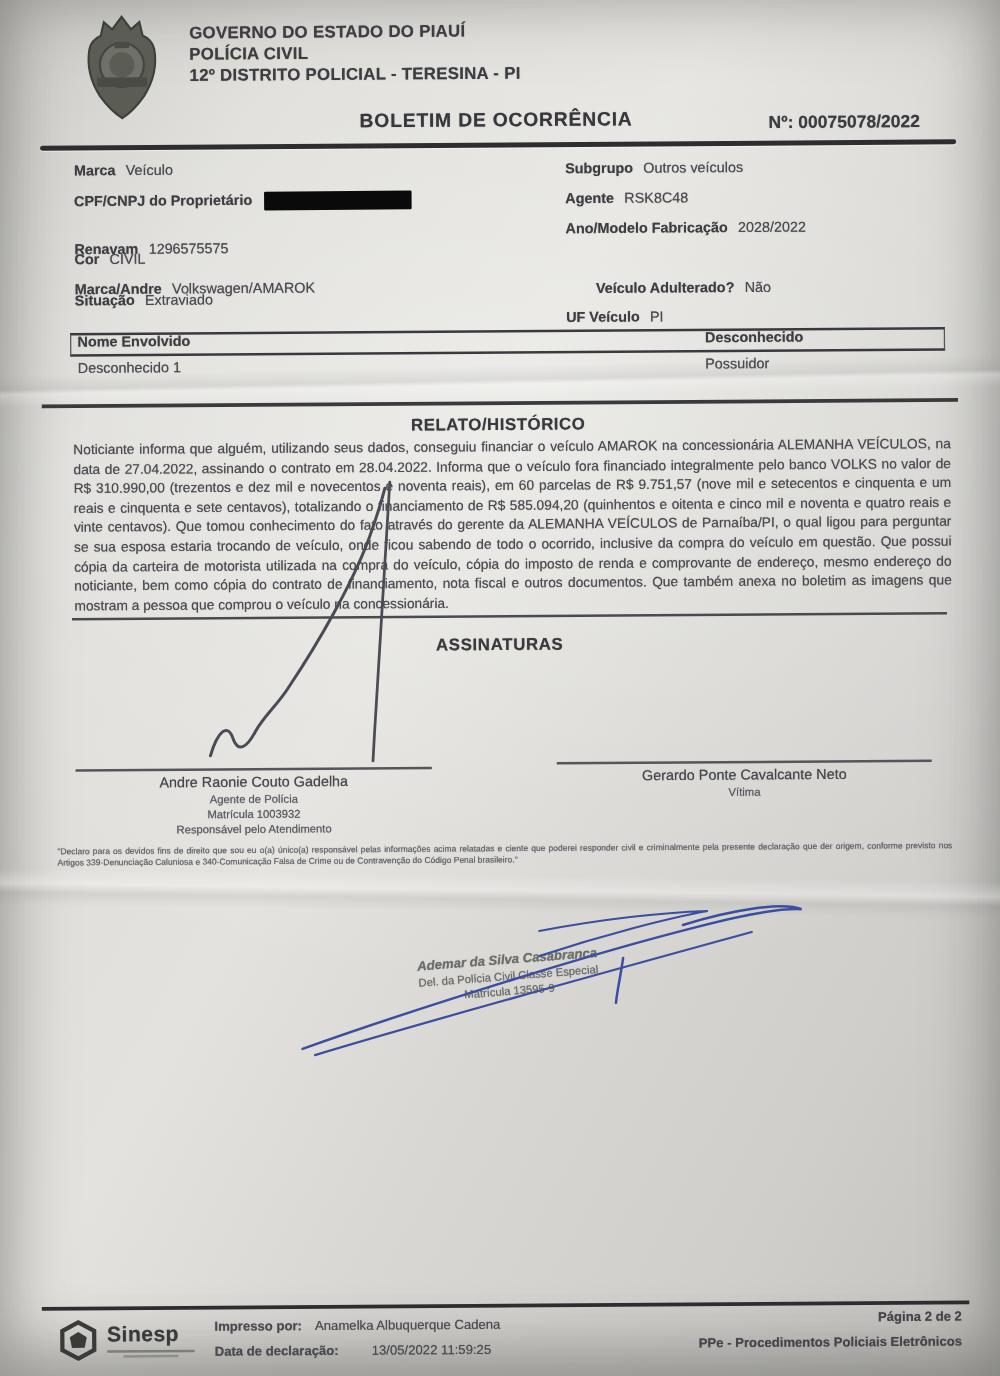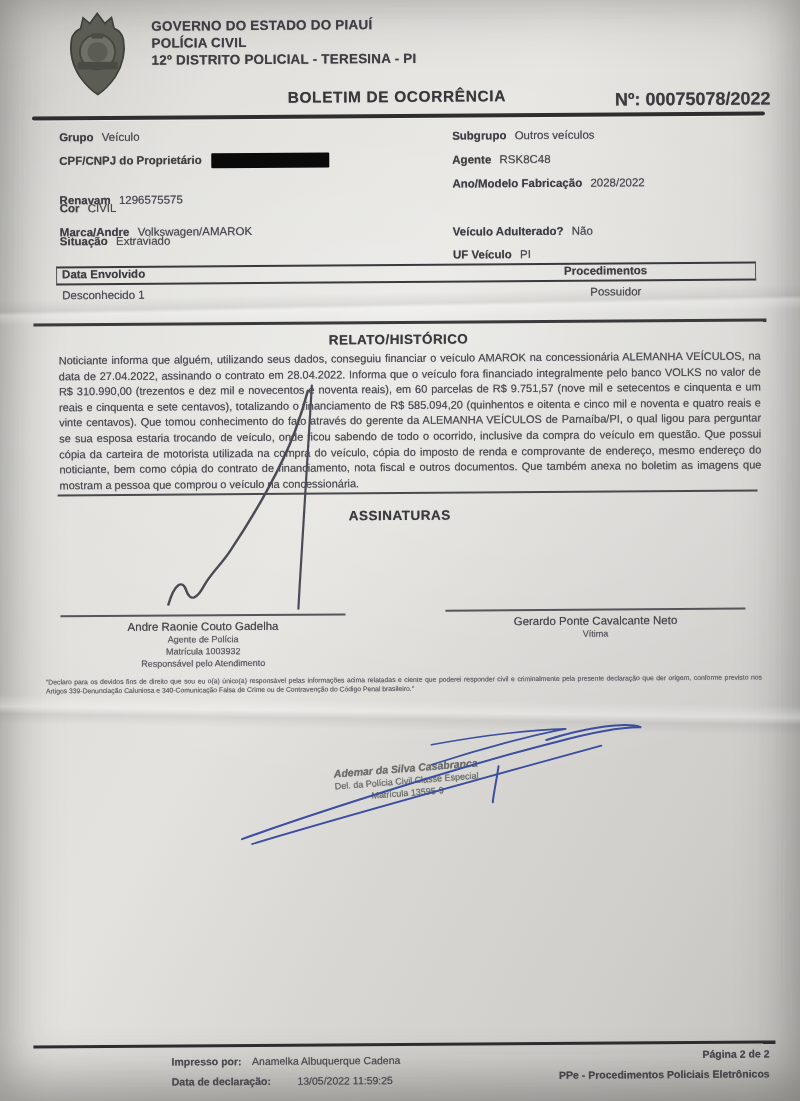--- a/index.html
+++ b/index.html
@@ -28,21 +28,21 @@
     position:absolute; inset:0;
     transform:rotate(-0.4deg);
     color:#45454a;
   }
   .ink { text-shadow:0 0 0.7px rgba(70,70,78,0.65); }
   .abs { position:absolute; }
 
   
   .org-lines { left:155px; top:16px; font-weight:bold; font-size:13.5px; line-height:17px; color:#3e3e42; letter-spacing:0.2px; }
   .doc-title { left:0; top:88px; width:800px; text-align:center; font-weight:bold; font-size:15.5px; letter-spacing:0.6px; color:#38383c; }
-  .doc-number { left:618px; top:91px; font-size:18px; font-weight:bold; color:#3c3c40; }
+  .doc-number { left:618px; top:91px; font-size:14px; font-weight:bold; color:#3c3c40; }
   .rule-thick { left:35px; top:114px; width:733px; height:4px; background:#2e2e30; border-radius:2px; box-shadow:0 1px 0 rgba(255,255,255,0.4); }
 
   
   .frow { font-size:11.5px; white-space:nowrap; }
   .flabel { font-weight:bold; color:#3e3e42; }
   .fval { color:#4a4a50; margin-left:5px; }
   .redacted { display:inline-block; width:118px; height:15px; background:#0a0a0a; vertical-align:middle; margin-left:6px; border-radius:1px; }
 
   
   .tbl-box { left:58px; top:264px; width:700px; height:19px; border-top:2.5px solid #3a3a3e; border-bottom:2px solid #3a3a3e; border-left:1px solid #55555a; border-right:1px solid #55555a; }
@@ -104,21 +104,21 @@
     <div>GOVERNO DO ESTADO DO PIAUÍ</div>
     <div>POLÍCIA CIVIL</div>
     <div>12º DISTRITO POLICIAL - TERESINA - PI</div>
   </div>
 
   <div class="abs doc-title">BOLETIM DE OCORRÊNCIA</div>
   <div class="abs doc-number">Nº: 00075078/2022</div>
   <div class="abs rule-thick"></div>
 
   <div class="abs frow" style="left:62px; top:129px;">
-    <span class="flabel">Grupo</span>
+    <span class="flabel">Marca</span>
     <span class="fval">Veículo</span>
   </div>
   <div class="abs frow" style="left:62px; top:152px;">
     <span class="flabel">CPF/CNPJ do Proprietário</span>
     <span class="redacted"></span>
   </div>
   <div class="abs frow" style="left:62px; top:192px;">
     <span class="flabel">Renavam</span>
     <span class="fval">1296575575</span>
   </div>
@@ -144,30 +144,30 @@
     <span class="fval">RSK8C48</span>
   </div>
   <div class="abs frow" style="left:455px; top:178px;">
     <span class="flabel">Ano/Modelo Fabricação</span>
     <span class="fval">2028/2022</span>
   </div>
   <div class="abs frow" style="left:455px; top:202px;margin-top:47px;">
     <span class="flabel">UF Veículo</span>
     <span class="fval">PI</span>
   </div>
-  <div class="abs frow" style="left:455px; top:226px;text-align:center;">
+  <div class="abs frow" style="left:479px; top:226px;text-align:center;">
     <span class="flabel">Veículo Adulterado?</span>
     <span class="fval">Não</span>
   </div>
 
   <div class="abs tbl-box"></div>
-  <div class="abs tbl-head" style="left:64px; top:266px;">Data Envolvido</div>
-  <div class="abs tbl-head" style="left:566px; top:266px;">Procedimentos</div>
+  <div class="abs tbl-head" style="left:64px; top:266px;">Nome Envolvido</div>
+  <div class="abs tbl-head" style="left:566px; top:266px;">Desconhecido</div>
   <div class="abs tbl-cell" style="left:64px; top:287px;">Desconhecido 1</div>
-  <div class="abs tbl-cell" style="left:566px; top:287px;margin-left:26px;">Possuidor</div>
+  <div class="abs tbl-cell" style="left:566px; top:287px;">Possuidor</div>
   <div class="abs rule-section"></div>
 
   <div class="abs relato-head">RELATO/HISTÓRICO</div>
   <p class="abs relato-text">Noticiante informa que alguém, utilizando seus dados, conseguiu financiar o veículo AMAROK na concessionária ALEMANHA VEÍCULOS, na data de 27.04.2022, assinando o contrato em 28.04.2022. Informa que o veículo fora financiado integralmente pelo banco VOLKS no valor de R$ 310.990,00 (trezentos e dez mil e novecentos e noventa reais), em 60 parcelas de R$ 9.751,57 (nove mil e setecentos e cinquenta e um reais e cinquenta e sete centavos), totalizando o financiamento de R$ 585.094,20 (quinhentos e oitenta e cinco mil e noventa e quatro reais e vinte centavos). Que tomou conhecimento do fato através do gerente da ALEMANHA VEÍCULOS de Parnaíba/PI, o qual ligou para perguntar se sua esposa estaria trocando de veículo, onde ficou sabendo de todo o ocorrido, inclusive da compra do veículo em questão. Que possui cópia da carteira de motorista utilizada na compra do veículo, cópia do imposto de renda e comprovante de endereço, mesmo endereço do noticiante, bem como cópia do contrato de financiamento, nota fiscal e outros documentos. Que também anexa no boletim as imagens que mostram a pessoa que comprou o veículo na concessionária.</p>
   <div class="abs relato-underline"></div>
 
   <div class="abs assin-head">ASSINATURAS</div>
 
   <svg class="abs" style="left:140px; top:375px;" width="200" height="245" aria-hidden="true">
     <path d="M28 228 C34 208 42 202 46 214 C50 226 57 222 64 209 C72 195 82 188 92 172 C115 138 142 92 156 55 C162 39 166 26 169 15" fill="none" stroke="#4b4b55" stroke-width="2.4" stroke-linecap="round"></path>
@@ -199,20 +199,31 @@
 
   <svg class="abs" style="left:225px; top:715px;" width="430" height="135" aria-hidden="true">
     <path d="M15 123 C95 95 240 50 330 28 C365 19 395 13 415 14 C400 8 360 14 320 26" fill="none" stroke="#3b4ea0" stroke-width="2" stroke-linecap="round"></path>
     <path d="M25 128 C120 100 270 60 375 32" fill="none" stroke="#3b4ea0" stroke-width="1.8" stroke-linecap="round"></path>
     <path d="M205 30 C250 22 300 16 340 15 C310 20 255 34 205 50" fill="none" stroke="#3b4ea0" stroke-width="1.6" stroke-linecap="round"></path>
     <path d="M272 52 C270 66 267 78 266 88" fill="none" stroke="#3b4ea0" stroke-width="2" stroke-linecap="round"></path>
   </svg>
 
   <div class="abs rule-footer"></div>
 
+  <div class="abs" style="left:42px; top:1053px; display:flex; align-items:flex-start;">
+    <svg width="34" height="34" viewBox="0 0 40 40" aria-hidden="true">
+      <polygon points="20,3 35,11 35,29 20,37 5,29 5,11" fill="none" stroke="#3a3a38" stroke-width="4"></polygon>
+      <polygon points="20,12 28,17 26,27 14,27 12,17" fill="#3a3a38"></polygon>
+    </svg>
+    <div style="margin-left:6px; margin-top:3px;">
+      <div class="sinesp-text">Sinesp</div>
+      <div class="sinesp-tag"></div>
+      <div class="sinesp-tag2"></div>
+    </div>
+  </div>
 
   <div class="abs" style="left:168px; top:1050px;">
     <span class="footer-label">Impresso por:</span>
     <span class="footer-val" style="margin-left:6px;">Anamelka Albuquerque Cadena</span>
   </div>
   <div class="abs" style="left:168px; top:1070px;">
     <span class="footer-label">Data de declaração:</span>
     <span class="footer-val" style="margin-left:22px;">13/05/2022 11:59:25</span>
   </div>
 

